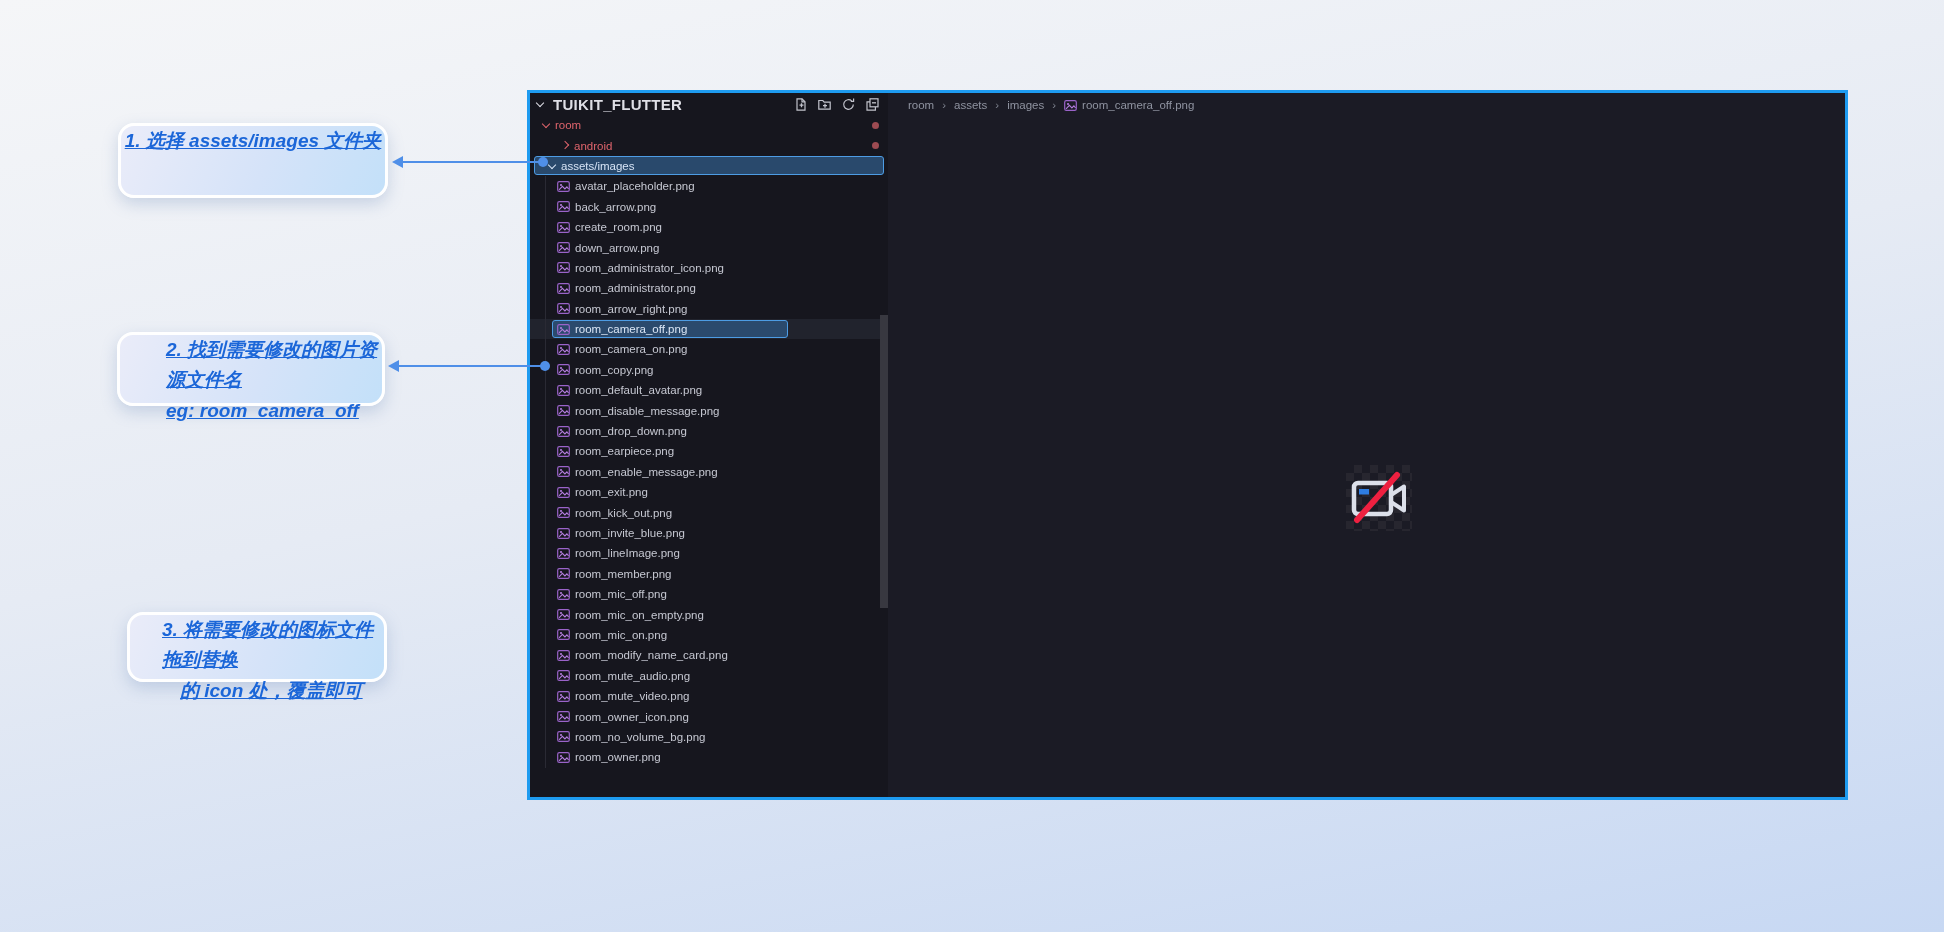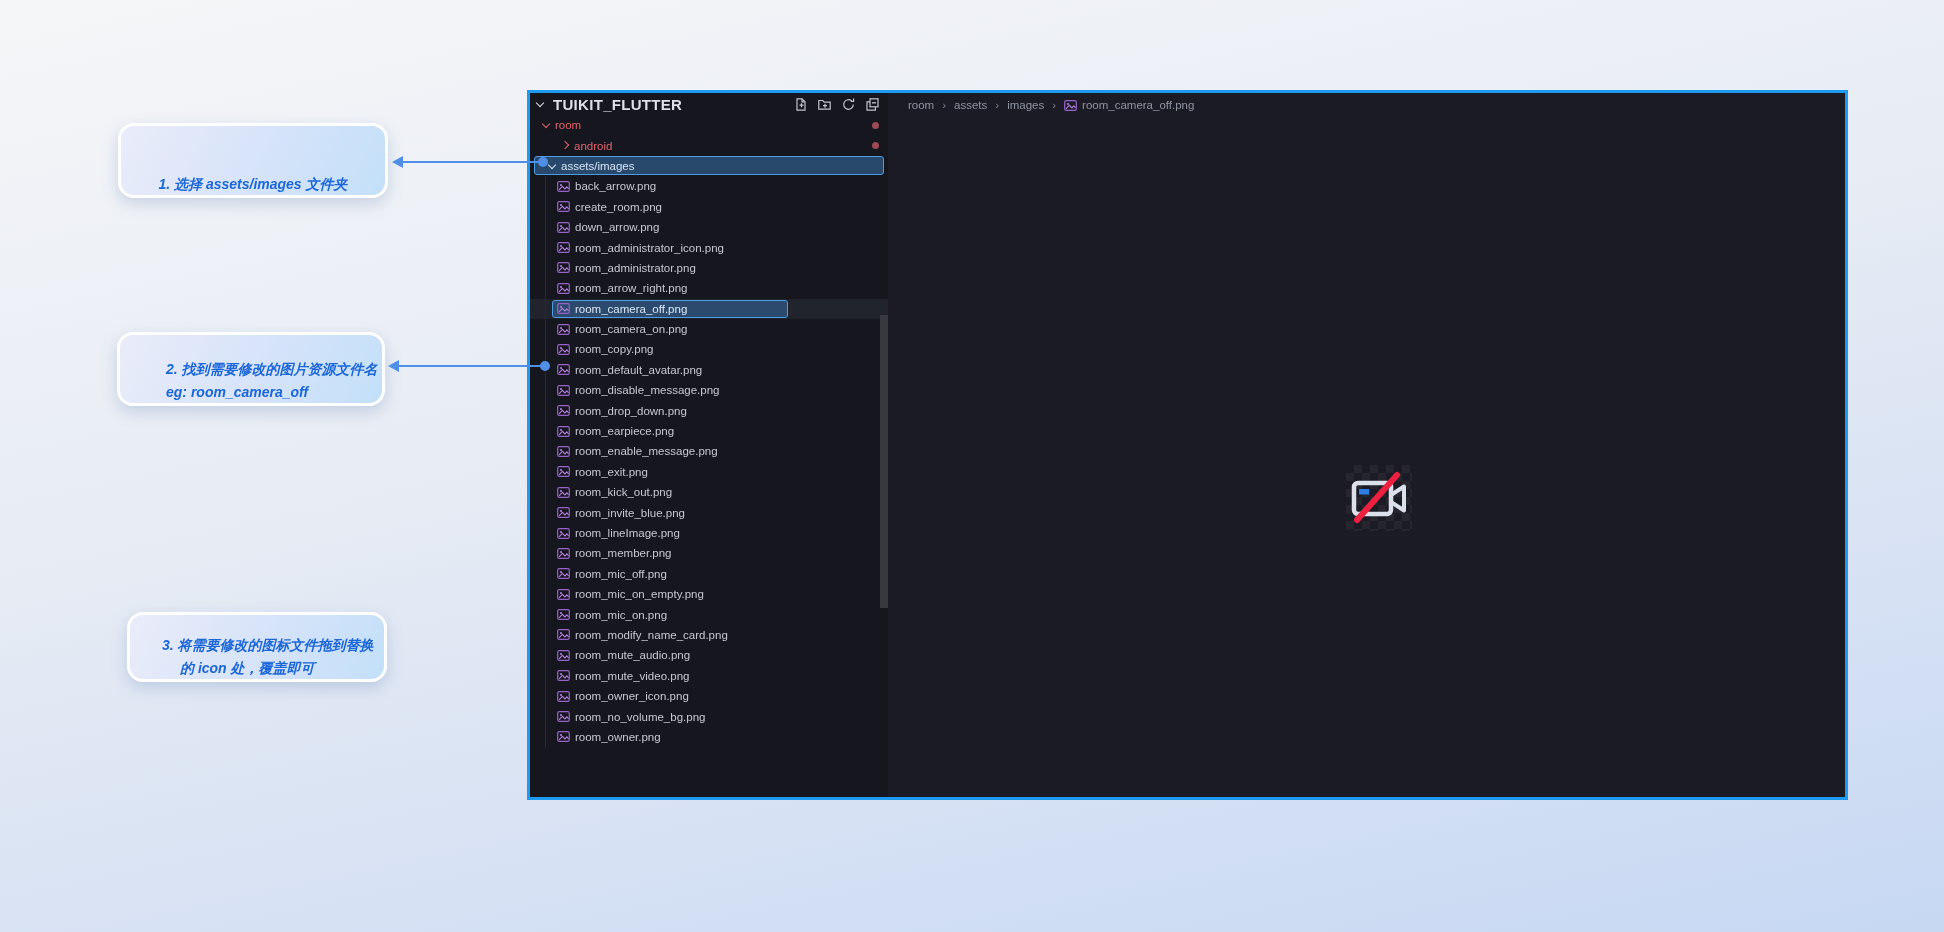--- a/index.html
+++ b/index.html
@@ -54,22 +54,22 @@
   .crumb .bc-img-icon { display:none; }
   .crumb:last-child .bc-img-icon { display:inline-flex; margin-right:5px; }
 
   .preview-wrap { position:absolute; left:458px; top:372px; width:66px; height:66px;
                   background:repeating-conic-gradient(#27262f 0% 25%, #1b1b25 0% 50%) 0 0 / 16px 16px; }
 
   
   .note { position:absolute; background:linear-gradient(115deg,#eaecf9 0%,#d5e3f9 55%,#c3e0f9 100%);
           border:3px solid #ffffff; border-radius:16px;
           box-shadow:0 6px 16px rgba(96,128,180,.28);
-          color:#1b66d8; font-weight:bold; font-style:italic; font-size:14px; line-height:1.6;
-          display:flex; flex-direction:column; justify-content:flex-end; }
+          color:#1b66d8; font-weight:bold; font-style:italic; font-size:19px; line-height:1.6;
+          display:flex; flex-direction:column; justify-content:flex-start;text-decoration:underline; }
   .note-1 { left:118px; top:123px; width:270px; height:75px; text-align:center; }
   .note-2 { left:117px; top:332px; width:268px; height:74px; padding-left:46px; }
   .note-3 { left:127px; top:612px; width:260px; height:70px; padding-left:32px; }
   .note-3 .l2 { padding-left:18px; }
 
   .arrow { position:absolute; height:0; }
   .arrow .line { position:absolute; height:2px; background:#4f8fe8; top:-1px; }
   .arrow .head { position:absolute; top:-6px; width:0; height:0;
                  border-top:6px solid transparent; border-bottom:6px solid transparent;
                  border-right:11px solid #4f8fe8; }
@@ -144,20 +144,32 @@
         <span class="sel-folder-box">
           <span class="chev"></span>
           <span>assets/images</span>
         </span>
       </div>
 
       <div class="files">
         <div class="guide"></div>
         <div>
 
+        <div class="row file-row">
+            <span class="fbox">
+              <span class="img-icon">
+                <svg width="13" height="11" viewBox="0 0 13 11">
+                    <rect x="0.7" y="0.7" width="11.6" height="9.6" rx="1.6" fill="none" stroke="#9a63c9" stroke-width="1.2"></rect>
+                    <circle cx="4" cy="4" r="1.1" fill="#b37ddd"></circle>
+                    <path d="M2 8.8 5.4 5.4 7.9 7.9 9.9 5.9 11.6 8" stroke="#b37ddd" stroke-width="1.1" fill="none"></path>
+                  </svg>
+              </span>
+              <span class="fname">avatar_placeholder.png</span>
+            </span>
+          </div>
             <div class="row file-row">
             <span class="fbox">
               <span class="img-icon">
                 <svg width="13" height="11" viewBox="0 0 13 11">
                     <rect x="0.7" y="0.7" width="11.6" height="9.6" rx="1.6" fill="none" stroke="#9a63c9" stroke-width="1.2"></rect>
                     <circle cx="4" cy="4" r="1.1" fill="#b37ddd"></circle>
                     <path d="M2 8.8 5.4 5.4 7.9 7.9 9.9 5.9 11.6 8" stroke="#b37ddd" stroke-width="1.1" fill="none"></path>
                   </svg>
               </span>
               <span class="fname">back_arrow.png</span>

